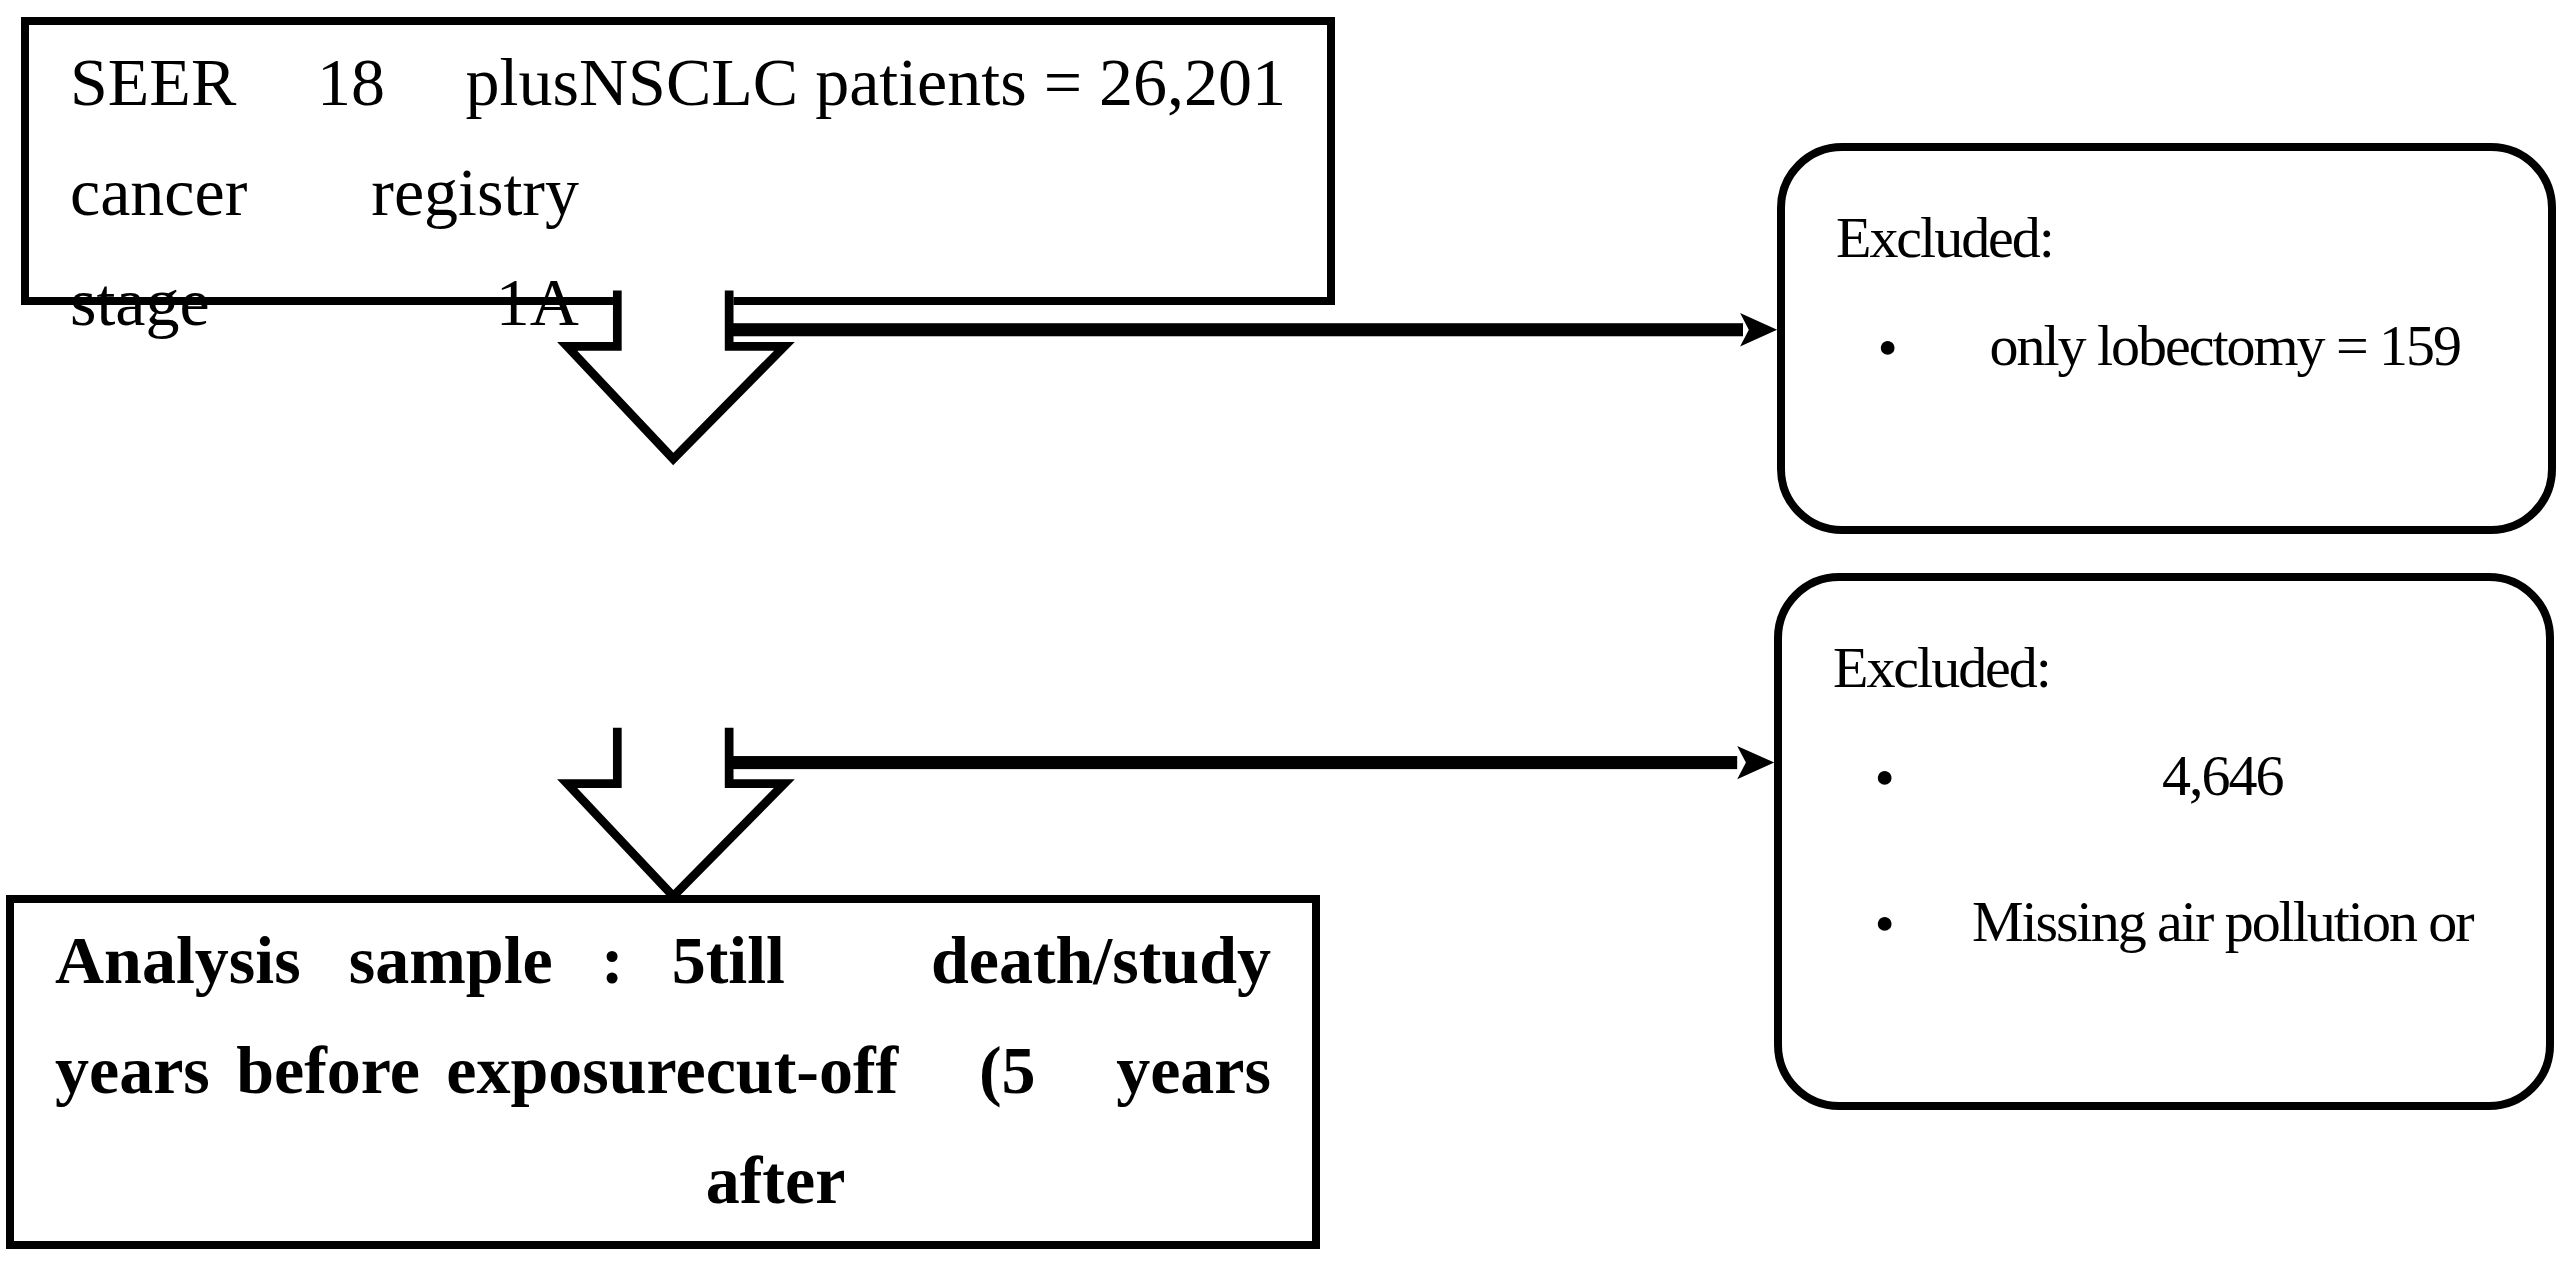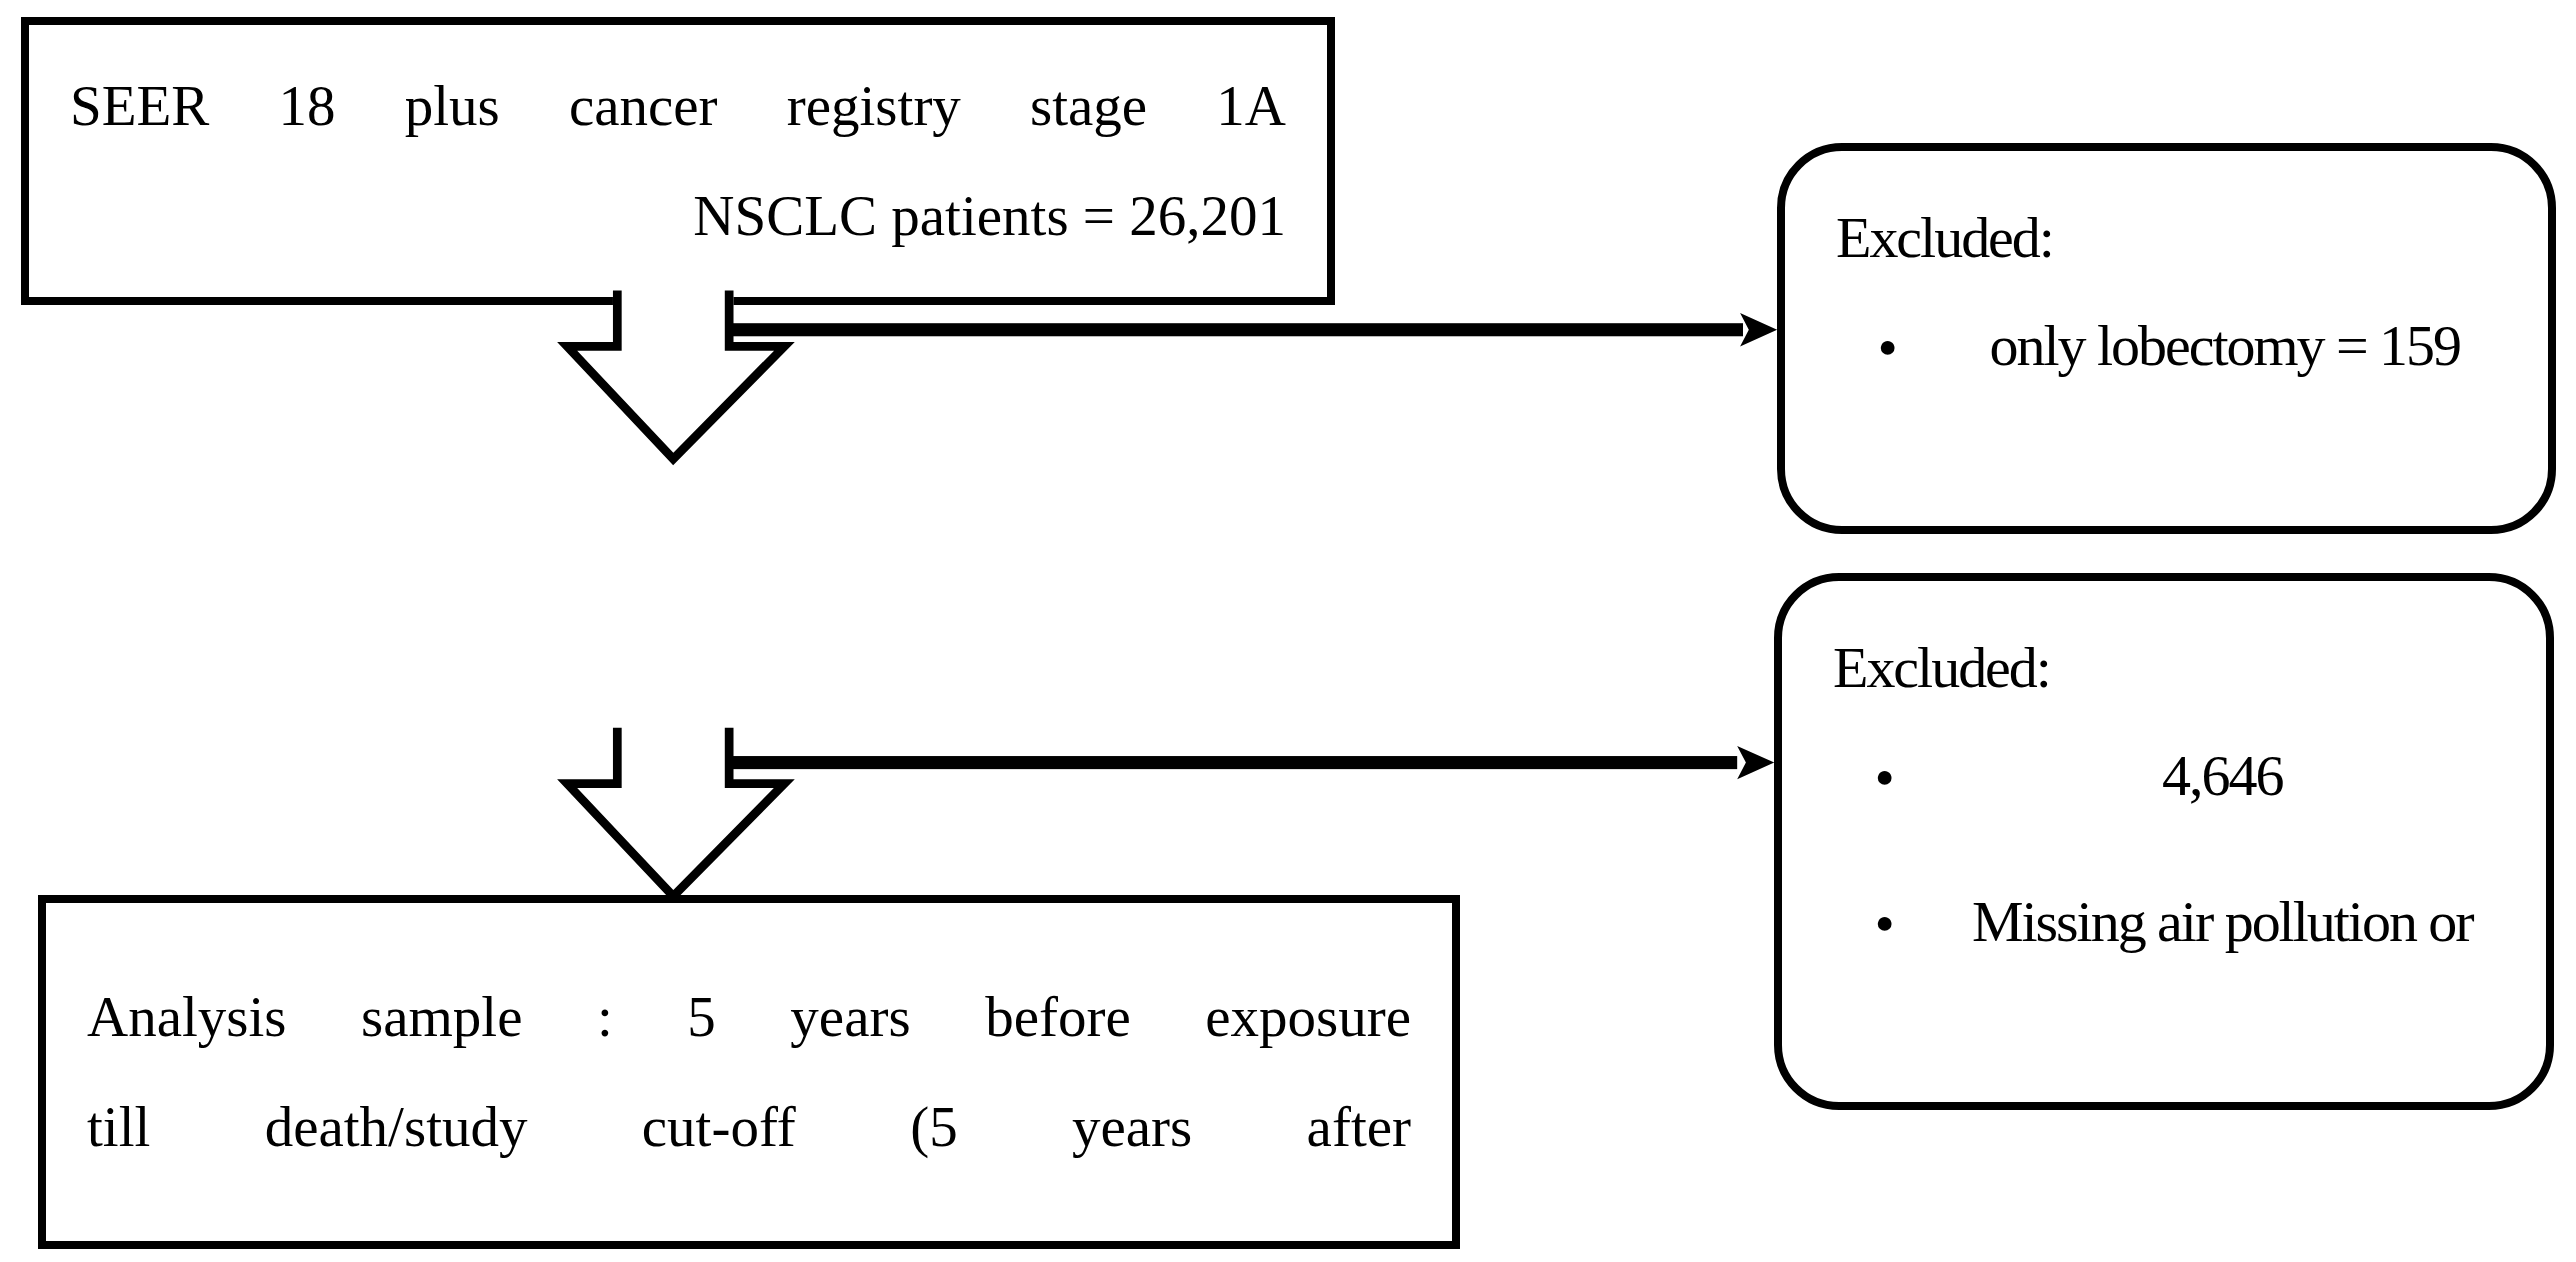--- a/index.html
+++ b/index.html
@@ -15,25 +15,25 @@
     color: #000000;
     font-family: "Liberation Serif", "DejaVu Serif", serif;
     overflow: hidden;
   }
   
   .lbox {
     position: absolute;
     box-sizing: border-box;
     border: 8.7px solid #000000;
     background: #ffffff;
-    font-size: 57px;
+    font-size: 68px;
     line-height: 110px;
-    padding: 18px 41px;
+    padding: 2px 41px;
     display: flex;
-    flex-direction: column;
+    flex-direction: row;
     justify-content: center;
   }
   .lbox .j {            
     text-align: justify;
     text-align-last: justify;
     text-justify: inter-word;
   }
   .lbox .l {            
     text-align: right;
     white-space: nowrap;
@@ -87,21 +87,21 @@
 <body>
 
 <div class="canvas">
 
   <div class="lbox" style="left:21px; top:16.7px; width:1314px; height:288px;">
     <div class="j">SEER 18 plus cancer registry stage 1A</div>
     <div class="l">NSCLC patients = 26,201</div>
   </div>
 
 
-  <div class="lbox" style="left:38px; top:895px; width:1422px; height:354px;">
+  <div class="lbox" style="left:6px; top:895px; width:1314px; height:354px;font-weight:bold;">
     <div class="j">Analysis sample : 5 years before exposure</div>
     <div class="j">till death/study cut-off (5 years after</div>
   </div>
 
   <div class="rbox" style="left:1777px; top:128px; width:779px; height:391px;">
     <div class="rtitle">Excluded:</div>
     <ul class="rlist">
       <li class="ritem">
         <span class="bullet">●</span>
         <div class="line">only lobectomy = 159</div>

